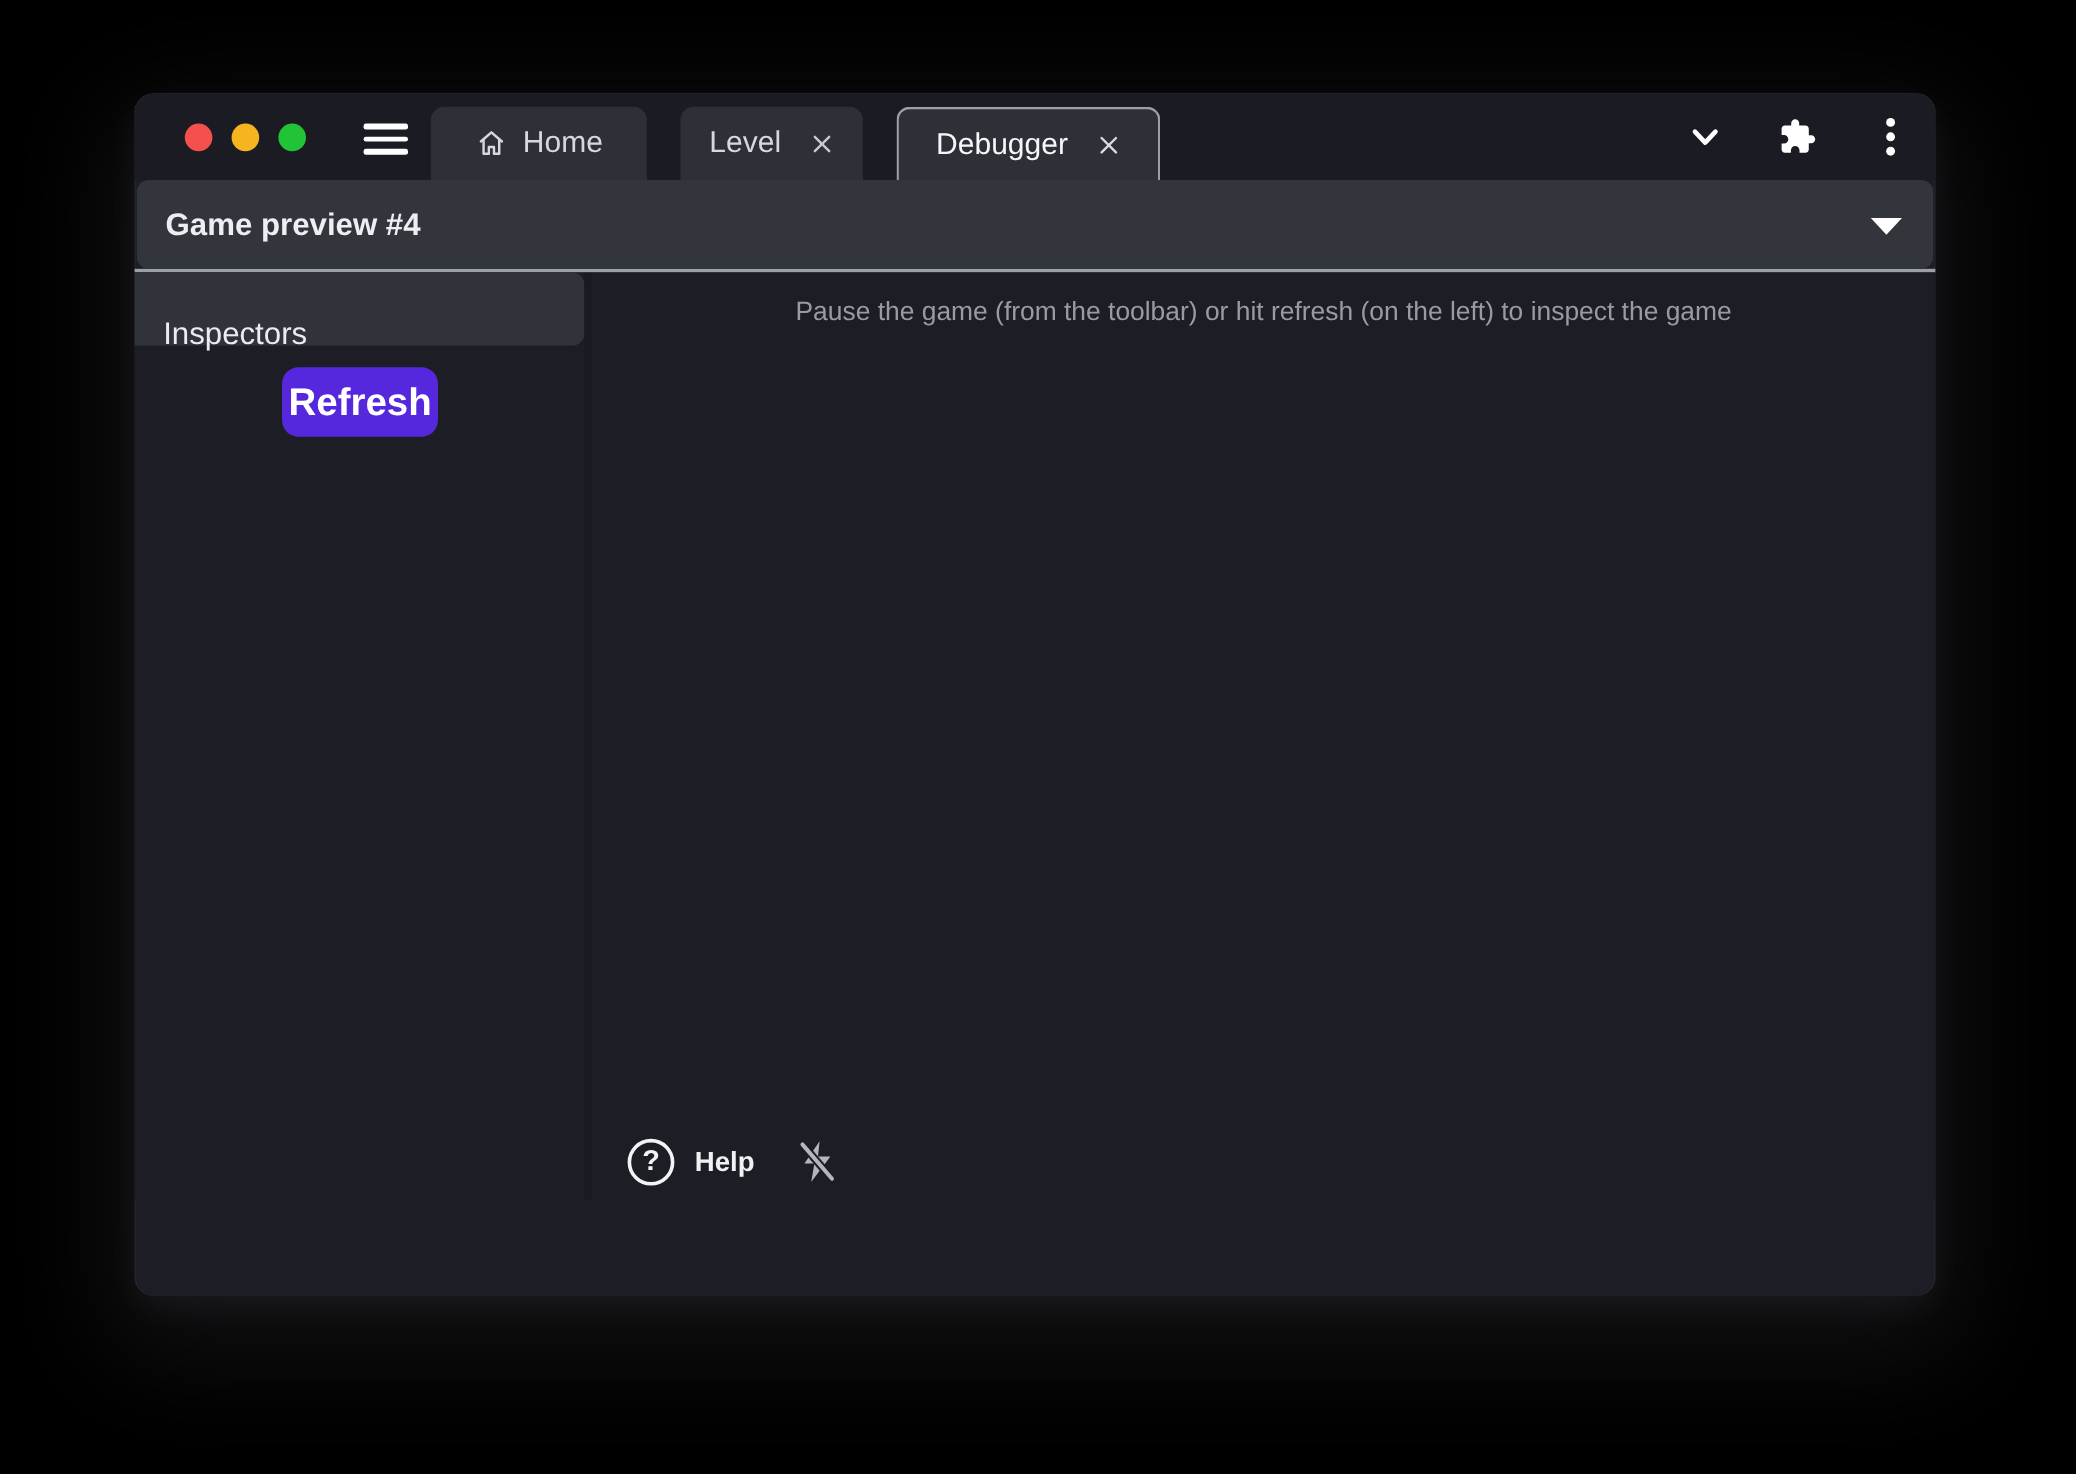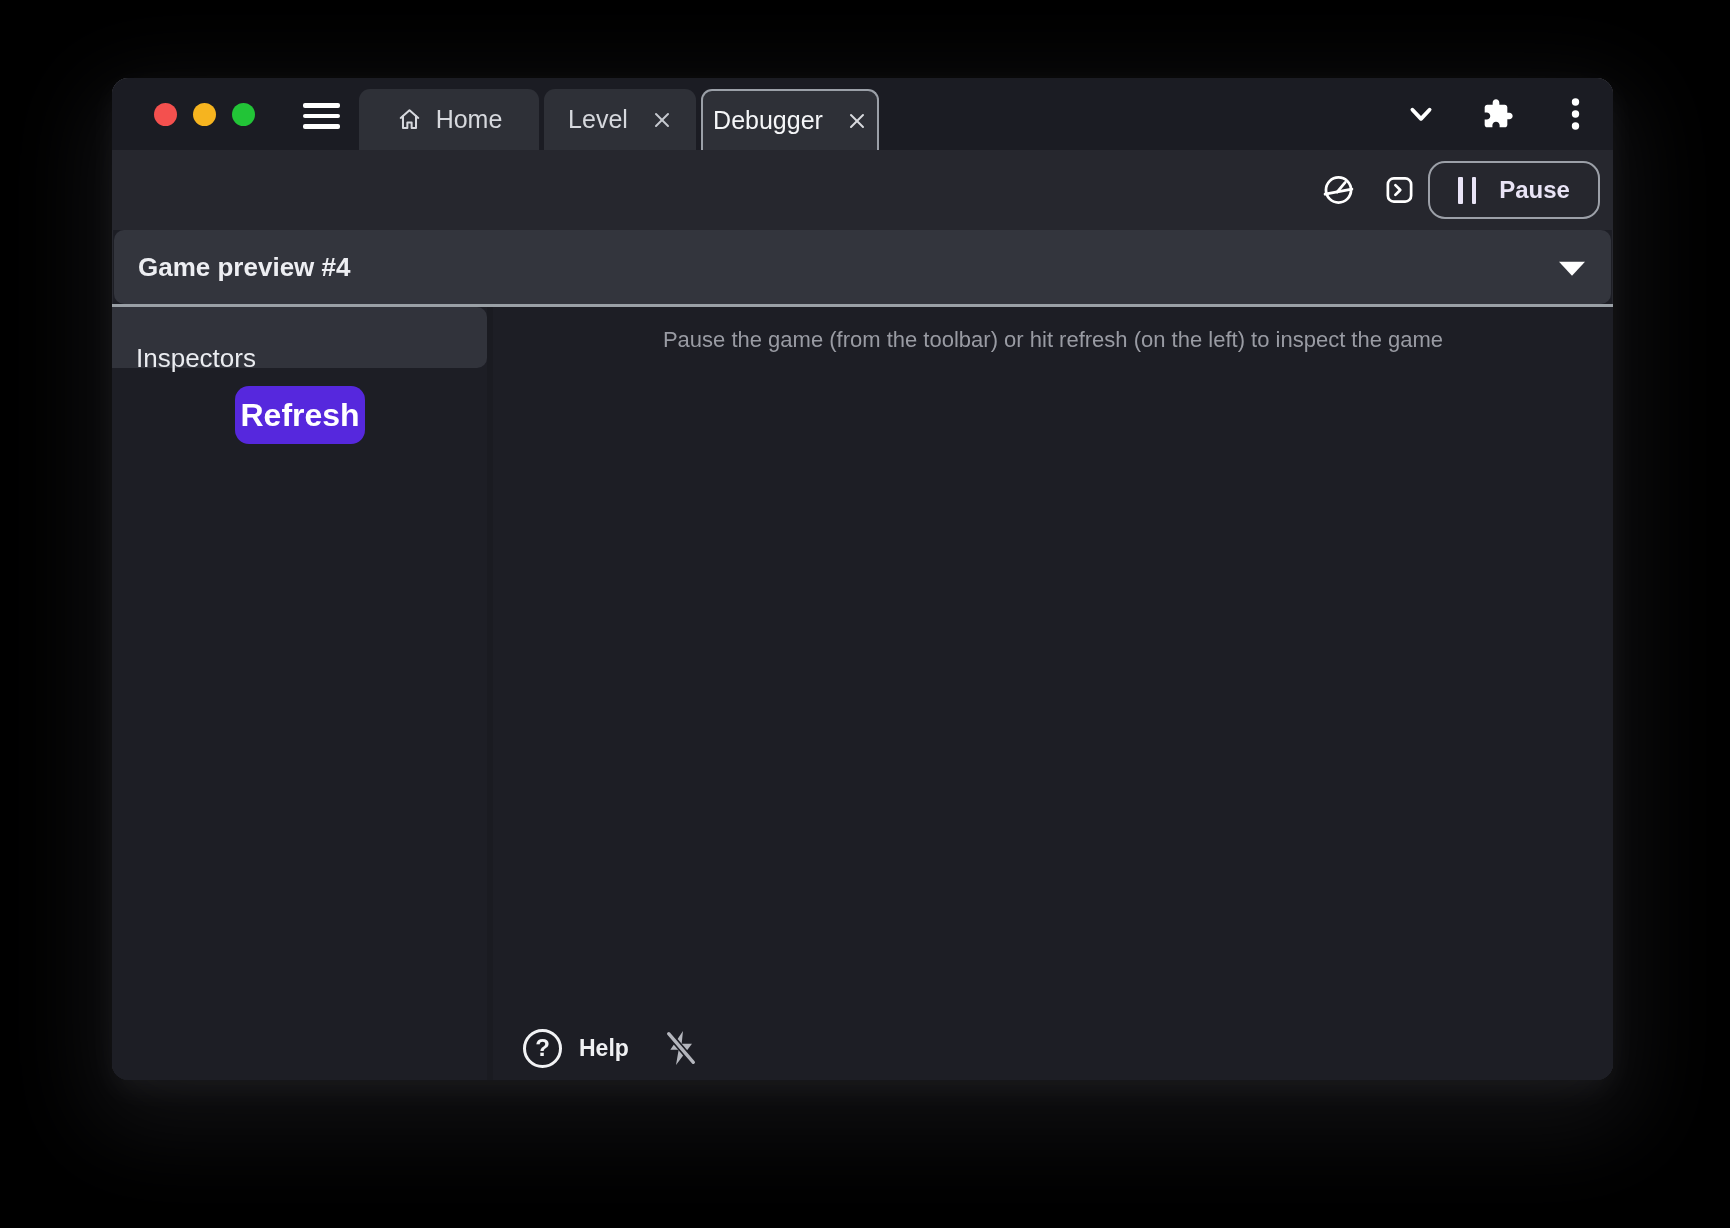--- a/index.html
+++ b/index.html
@@ -10,30 +10,30 @@
     border-radius:16px;overflow:hidden;
     box-shadow:inset 0 1px 0 rgba(255,255,255,.28),inset 1px 0 0 rgba(255,255,255,.05),inset -1px 0 0 rgba(255,255,255,.05),
       0 30px 90px 25px rgba(135,135,150,.12),0 10px 30px rgba(135,135,150,.10);}
 
   
   .titlebar{position:relative;height:72px;background:#1b1c23;}
   .traffic{position:absolute;left:42px;top:25px;display:flex;gap:16px;}
   .light{width:23px;height:23px;border-radius:50%;}
   .hamburger{position:absolute;left:191px;top:25px;width:37px;display:flex;flex-direction:column;gap:6px;cursor:pointer;}
   .hamburger i{display:block;height:4.5px;background:#fff;border-radius:2px;}
-  .tabs{position:absolute;left:247px;bottom:0;display:flex;align-items:flex-end;gap:5px;}
+  .tabs{position:absolute;left:247px;bottom:0;display:flex;align-items:flex-end;gap:28px;}
   .tab{height:61px;background:#2e3037;border-radius:11px 11px 0 0;display:flex;align-items:center;
     justify-content:center;color:#d6d8dd;font-size:25px;cursor:pointer;}
   .tab .lbl{white-space:nowrap;}
   .tab .tclose{margin-left:24px;display:flex;align-items:center;}
   .tab.active{background:#2e3037;border:2px solid #9ba0a8;border-bottom:none;color:#f5f6f8;font-weight:500;}
   .tab-home{width:180px;gap:13px;}
   .tab-level{width:152px;}
   .tab-levelevents{width:286px;}
-  .tab-debugger{width:178px;}
+  .tab-debugger{width:220px;}
   .tb-icons{position:absolute;right:0;top:0;height:72px;}
   .tb-icon{position:absolute;top:50%;transform:translateY(-50%);display:flex;align-items:center;justify-content:center;cursor:pointer;}
   .i-chevron{right:177px;}
   .i-puzzle{right:99px;}
   .i-kebab{right:31px;}
 
   
   .toolbar{position:relative;height:80px;background:#26272e;}
   .tool-icon{position:absolute;top:50%;transform:translateY(-50%);cursor:pointer;display:flex;}
   .i-profiler{right:257px;}
@@ -135,42 +135,20 @@
       <span class="tb-icon i-kebab">
         <svg width="13" height="36" viewBox="0 0 13 36" fill="#fff">
           <circle cx="6.5" cy="6" r="3.7"></circle>
             <circle cx="6.5" cy="18" r="3.7"></circle>
             <circle cx="6.5" cy="30" r="3.7"></circle>
         </svg>
       </span>
     </div>
   </div>
 
-  <div class="toolbar">
-    <span class="tool-icon i-profiler">
-      <svg width="35" height="35" viewBox="0 0 24 24" fill="none" stroke="#fff" stroke-width="1.9" stroke-linecap="round">
-        <circle cx="12" cy="12" r="8.6"></circle>
-        <line x1="2.8" y1="14.9" x2="21.2" y2="11.4"></line>
-        <line x1="11" y1="13.4" x2="16.6" y2="6.8"></line>
-      </svg>
-    </span>
-    <span class="tool-icon i-console">
-      <svg width="31" height="31" viewBox="0 0 24 24" fill="none" stroke="#fff" stroke-width="2.1" stroke-linecap="round" stroke-linejoin="round">
-        <rect x="3" y="3" width="18" height="18" rx="4.6"></rect>
-        <polyline points="8.8,8.2 12.6,12 8.8,15.8"></polyline>
-      </svg>
-    </span>
-    <button class="pause-btn">
-      <span class="pause-bars">
-          <i></i>
-          <i></i>
-        </span>
-      <span class="pause-lbl">Pause</span>
-    </button>
-  </div>
 
   <div class="preview-row">
     <span class="preview-title">Game preview #4</span>
     <span class="caret-down"></span>
   </div>
 
   <div class="separator"></div>
 
   <div class="content">
     <div class="sidebar">

